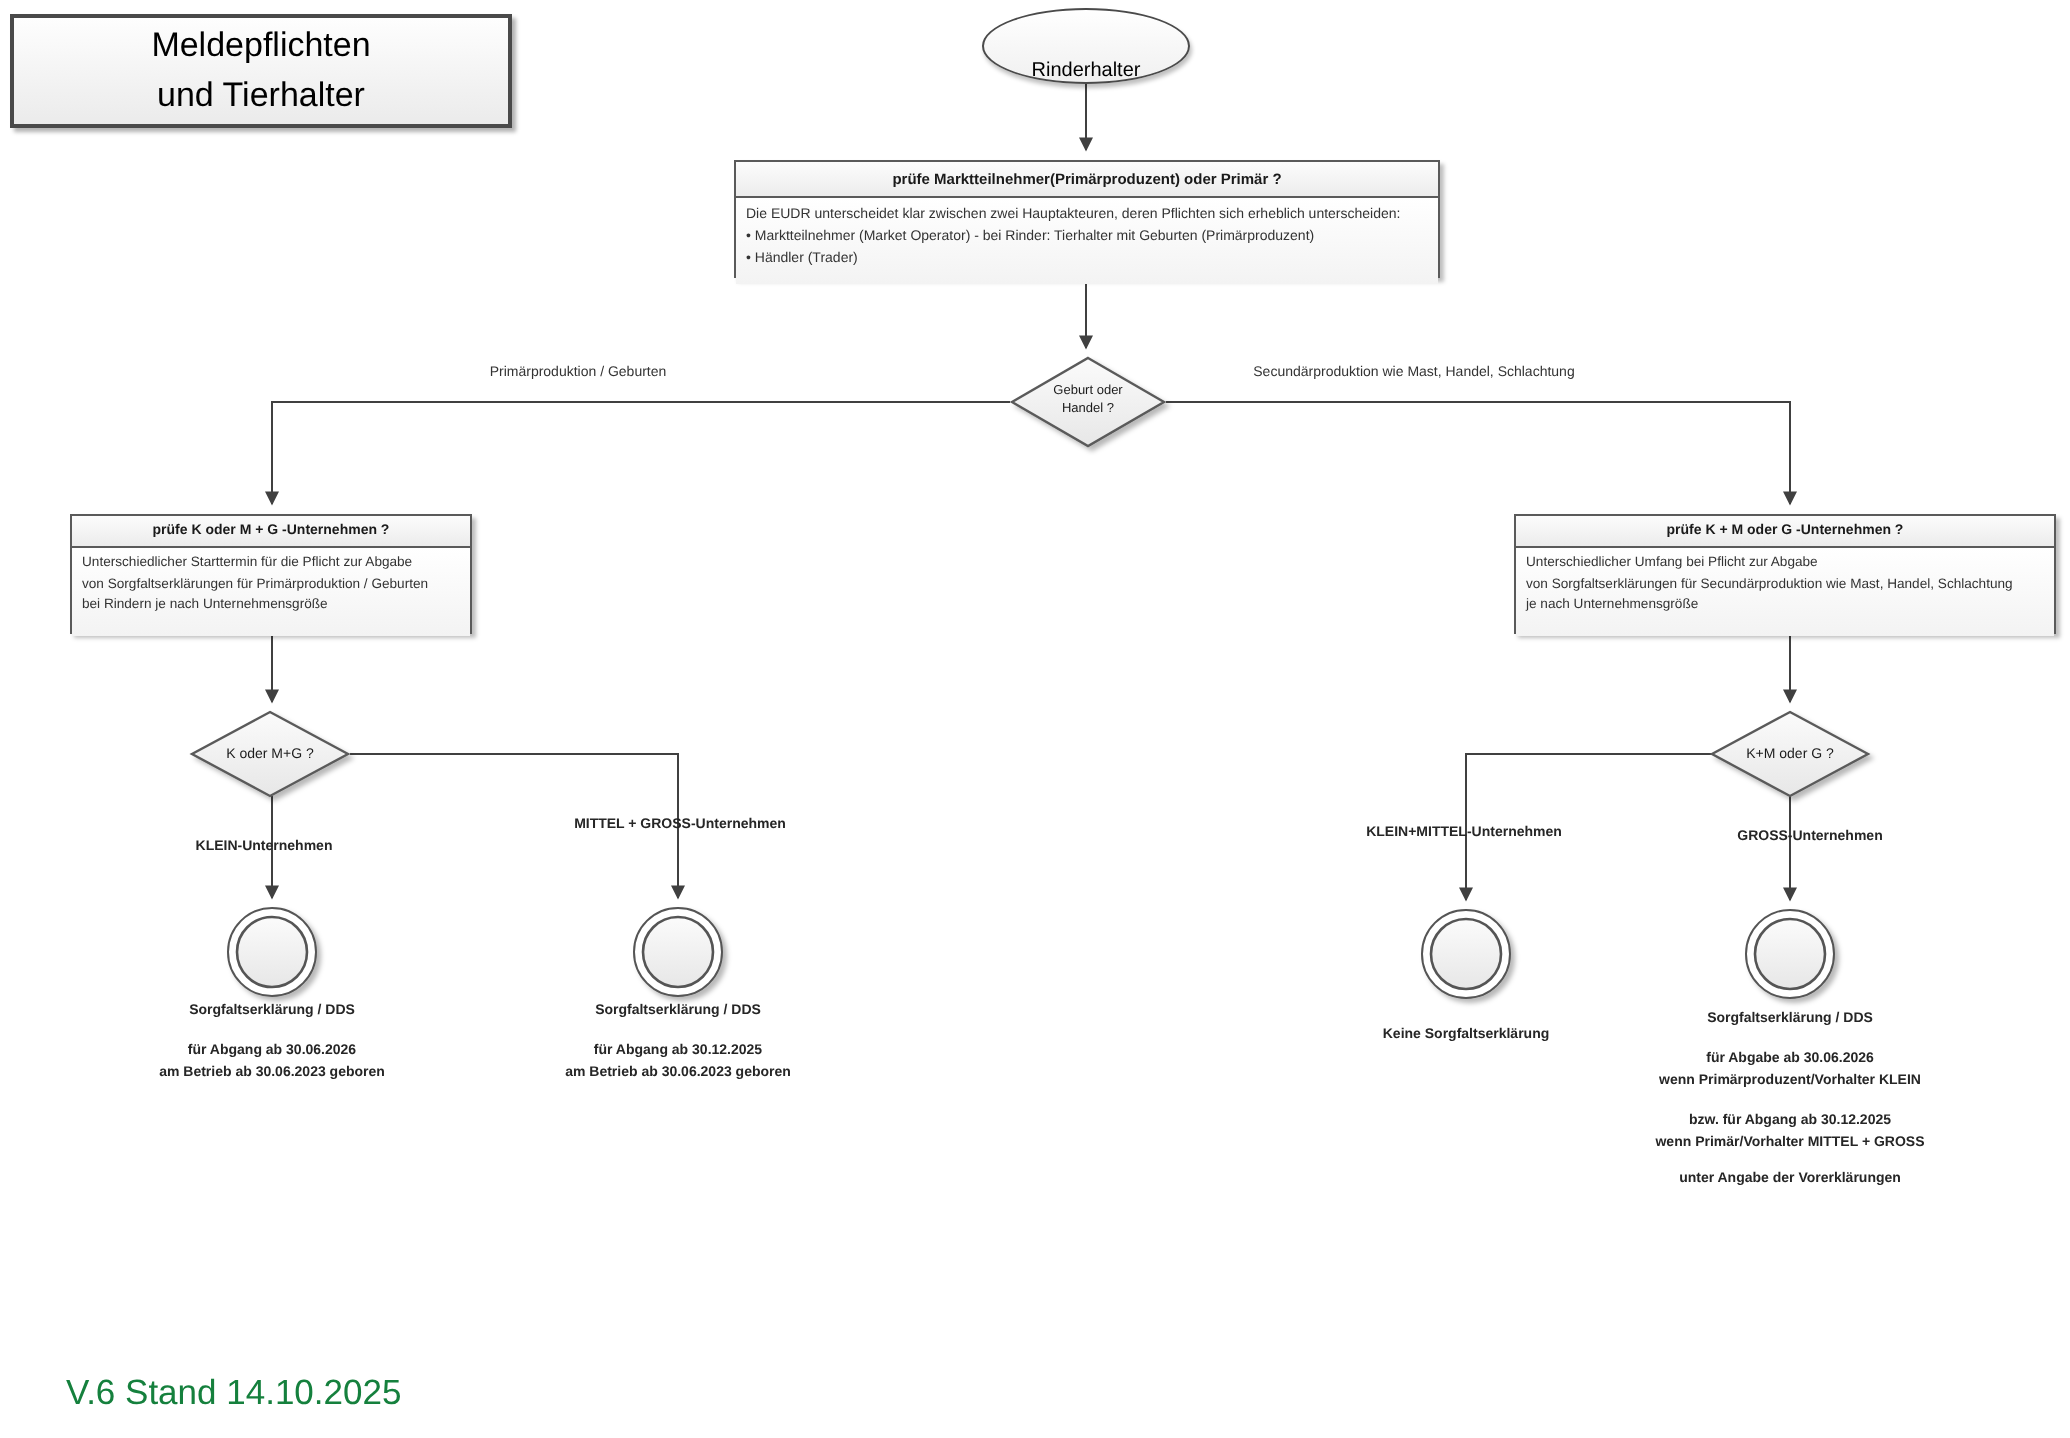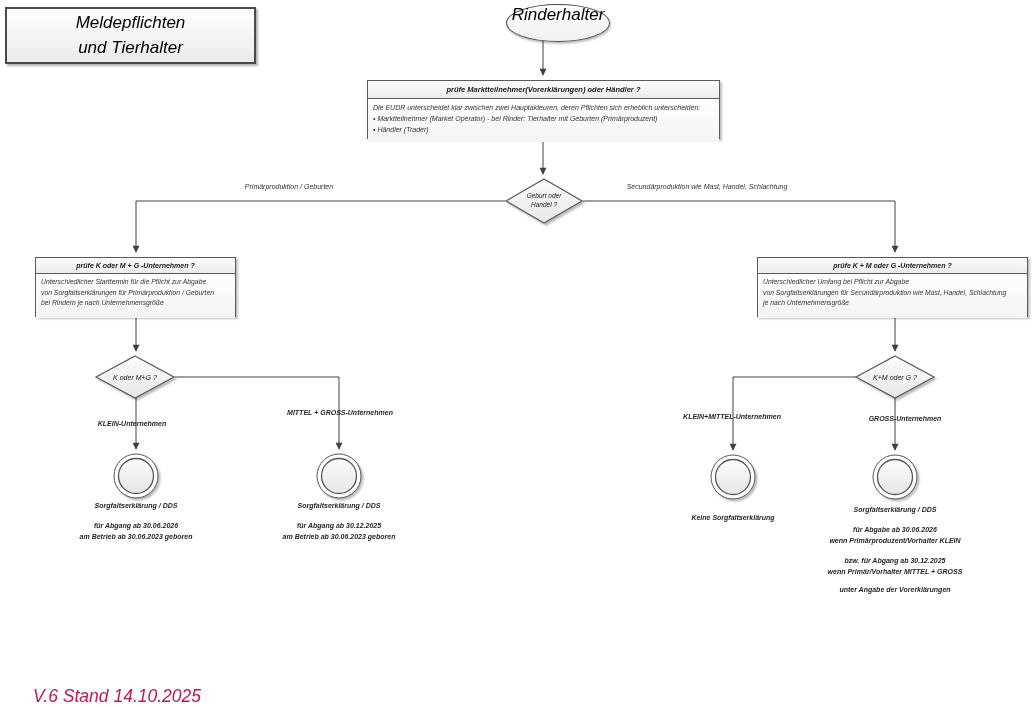--- a/index.html
+++ b/index.html
@@ -1,32 +1,32 @@
 <!DOCTYPE html>
 <html><head>
 <meta charset="utf-8">
 <style>
   html,body{margin:0;padding:0;background:#fff;}
   .canvas{
     position:relative;width:1035px;height:719px;background:#ffffff;overflow:hidden;
     font-family:"Liberation Sans","DejaVu Sans",sans-serif;color:#1a1a1a;
   }
   svg.layer{position:absolute;left:0;top:0;width:1035px;height:719px;}
-  .node{position:absolute;box-sizing:border-box;font-style:italic;}
+  .node{position:absolute;box-sizing:border-box;}
   .title-box{
     left:5px;top:7px;width:251px;height:57px;
     border:2px solid #4a4a4a;background:linear-gradient(#fefefe,#ebebeb);
     box-shadow:2px 2px 2px rgba(0,0,0,.3);
     display:flex;flex-direction:column;align-items:center;justify-content:center;
     font-size:17px;line-height:1.45;color:#000;
   }
   .start-ellipse{
-    left:506px;top:4px;width:104px;height:38px;border:1.5px solid #4a4a4a;border-radius:50%;
+    left:491px;top:4px;width:104px;height:38px;border:1.5px solid #4a4a4a;border-radius:50%;
     background:linear-gradient(#ffffff,#f0f0f0);box-shadow:1px 2px 2px rgba(0,0,0,.25);
-    display:flex;align-items:flex-start;justify-content:center;font-size:17px;color:#000;
+    display:flex;align-items:flex-end;justify-content:center;font-size:10px;color:#000;
   }
   .process-box{
     border:1.2px solid #5a5a5a;background:#fff;box-shadow:2px 2px 2px rgba(0,0,0,.25);
   }
   .box-header{
     border-bottom:1.2px solid #5a5a5a;background:linear-gradient(#fcfcfc,#ececec);
     font-weight:bold;text-align:center;font-size:7.5px;color:#1a1a1a;
     display:flex;align-items:center;justify-content:center;
   }
   .box-body{
@@ -37,21 +37,21 @@
   .main-box .box-header{height:17px;}
   .side-box{height:60px;}
   .side-box .box-header{height:15px;font-size:7px;}
   .left-box{left:35px;top:257px;width:201px;}
   .right-box{left:757px;top:257px;width:271px;}
   .branch-label{font-size:7px;color:#333;text-align:center;}
   .diamond-label{font-size:6.5px;color:#1a1a1a;text-align:center;line-height:1.35;}
   .cat-label{font-size:7px;font-weight:bold;color:#262626;text-align:center;}
   .outcome-text{font-size:7px;font-weight:bold;color:#262626;text-align:center;line-height:11px;}
   .outcome-text .gap{margin-top:9px;}
-  .footer-version{left:33px;top:686px;font-size:17.5px;color:#be185d;}
+  .footer-version{left:33px;top:686px;font-size:17.5px;color:#15803d;}
 </style>
 </head>
 <body>
 
 <div class="canvas">
 
   <svg class="layer">
     <defs>
       <marker id="ah" viewBox="0 0 10 10" refX="9" refY="5" markerWidth="9" markerHeight="7" orient="auto">
         <path d="M0,0 L10,5 L0,10 z" fill="#404040"></path>
@@ -101,21 +101,21 @@
   <div class="node title-box">
     <span>Meldepflichten</span>
     <span>und Tierhalter</span>
   </div>
 
   <div class="node start-ellipse">
     <span>Rinderhalter</span>
   </div>
 
   <div class="node process-box main-box">
-    <div class="box-header">prüfe Marktteilnehmer(Vorerklärungen) oder Händler ?</div>
+    <div class="box-header">prüfe Marktteilnehmer(Primärproduzent) oder Primär ?</div>
     <div class="box-body">
       <div>Die EUDR unterscheidet klar zwischen zwei Hauptakteuren, deren Pflichten sich erheblich unterscheiden:</div>
       <div>• Marktteilnehmer (Market Operator) - bei Rinder: Tierhalter mit Geburten (Primärproduzent)</div>
       <div>• Händler (Trader)</div>
     </div>
   </div>
 
   <div class="node diamond-label" style="left:504px;top:192px;width:80px;">
     <div>Geburt oder</div>
     <div>Handel ?</div>

